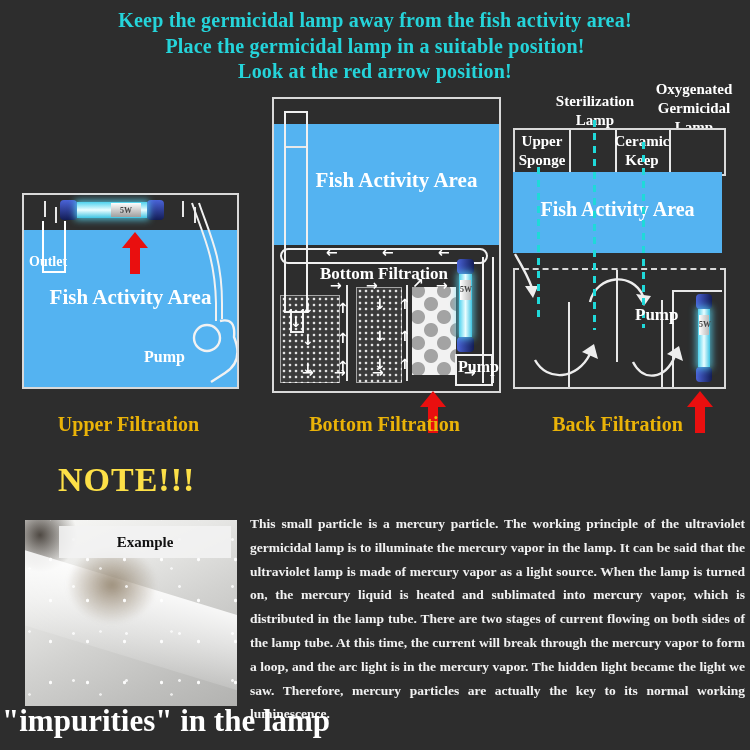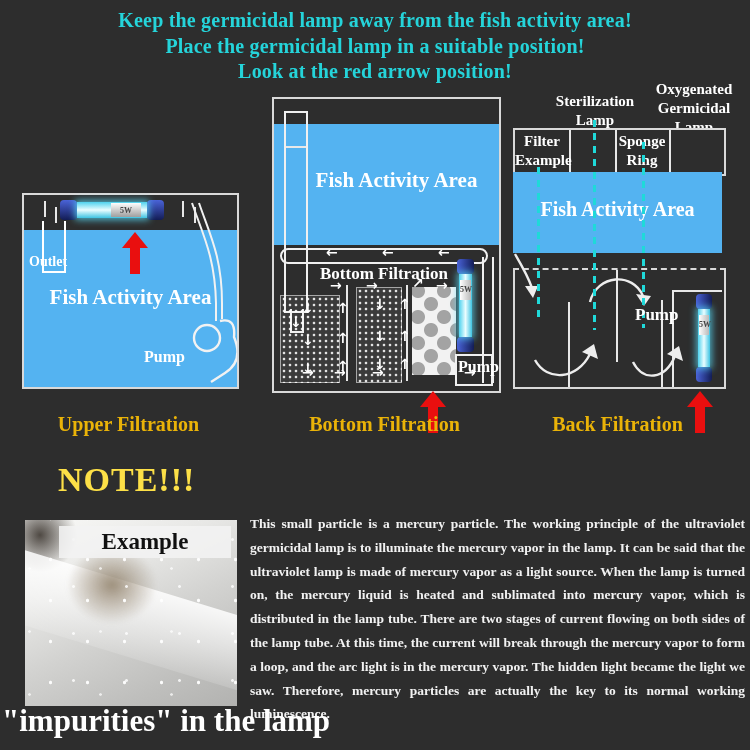--- a/index.html
+++ b/index.html
@@ -50,21 +50,21 @@
   .photo-blob { position:absolute; left:42px; top:26px; width:90px; height:78px;
     background:radial-gradient(closest-side, rgba(141,125,102,.85), rgba(141,125,102,0)); filter:blur(2px); }
   .photo-corner { position:absolute; left:-22px; top:-22px; width:74px; height:74px;
     background:radial-gradient(closest-side, rgba(70,64,58,.95), rgba(70,64,58,0)); }
   .photo-dots { position:absolute; inset:0;
     background-image:radial-gradient(rgba(255,255,255,.95) 1.2px, transparent 2px),
                      radial-gradient(rgba(255,255,255,.8) 1.1px, transparent 1.9px),
                      radial-gradient(rgba(255,255,255,.7) 1px, transparent 1.8px);
     background-size:37px 41px, 53px 47px, 71px 63px; background-position:7px 60px, 22px 90px, 40px 80px; }
   .example-band { position:absolute; left:34px; top:6px; right:6px; height:32px; background:rgba(242,242,242,.88);
-    color:#111; font-size:23px; text-align:center; line-height:32px; }
+    color:#111; font-size:15px; text-align:center; line-height:32px; }
   .para { position:absolute; color:#f2f2f2; font-size:13.5px; line-height:23.8px; text-align:justify; }
   .footer-cap { position:absolute; color:#ffffff; font-size:31px; }
   svg { position:absolute; pointer-events:none; }
 </style>
 </head>
 <body>
 
 <div id="page">
 
   <div class="hline" style="top:9px;">Keep the germicidal lamp away from the fish activity area!</div>
@@ -169,22 +169,22 @@
   </div>
   <div class="caption" style="left:272px;top:413px;width:225px;">Bottom Filtration</div>
 
   <div class="small-label" style="left:540px;top:92px;width:110px;text-align:center;">Sterilization Lamp</div>
   <div class="small-label" style="left:642px;top:80px;width:104px;">Oxygenated Germicidal Lamp</div>
 
   <div class="box" style="left:513px;top:128px;width:209px;height:44px;">
     <div class="vline" style="left:54px;top:0;height:44px;"></div>
     <div class="vline" style="left:100px;top:0;height:44px;"></div>
     <div class="vline" style="left:154px;top:0;height:44px;"></div>
-    <div class="small-label" style="left:0;top:2px;width:54px;">Filter Example</div>
-    <div class="small-label" style="left:98px;top:2px;width:58px;">Sponge Ring</div>
+    <div class="small-label" style="left:0;top:2px;width:54px;">Upper Sponge</div>
+    <div class="small-label" style="left:98px;top:2px;width:58px;">Ceramic Keep</div>
   </div>
   <div class="water" style="left:513px;top:172px;width:209px;height:81px;">
     <div class="wlabel" style="left:0;right:0;top:26px;font-size:20px;">Fish Activity Area</div>
   </div>
   <div class="abs" style="left:513px;top:268px;width:209px;height:117px;border:2px solid #d9d9d9;border-top:2px dashed #d9d9d9;">
     <div class="vline" style="left:53px;top:32px;height:85px;"></div>
     <div class="vline" style="left:101px;top:0;height:92px;"></div>
     <div class="vline" style="left:146px;top:30px;height:87px;"></div>
     <div class="vline" style="left:157px;top:20px;height:97px;"></div>
     <div class="hline-w" style="left:157px;top:20px;width:50px;"></div>

